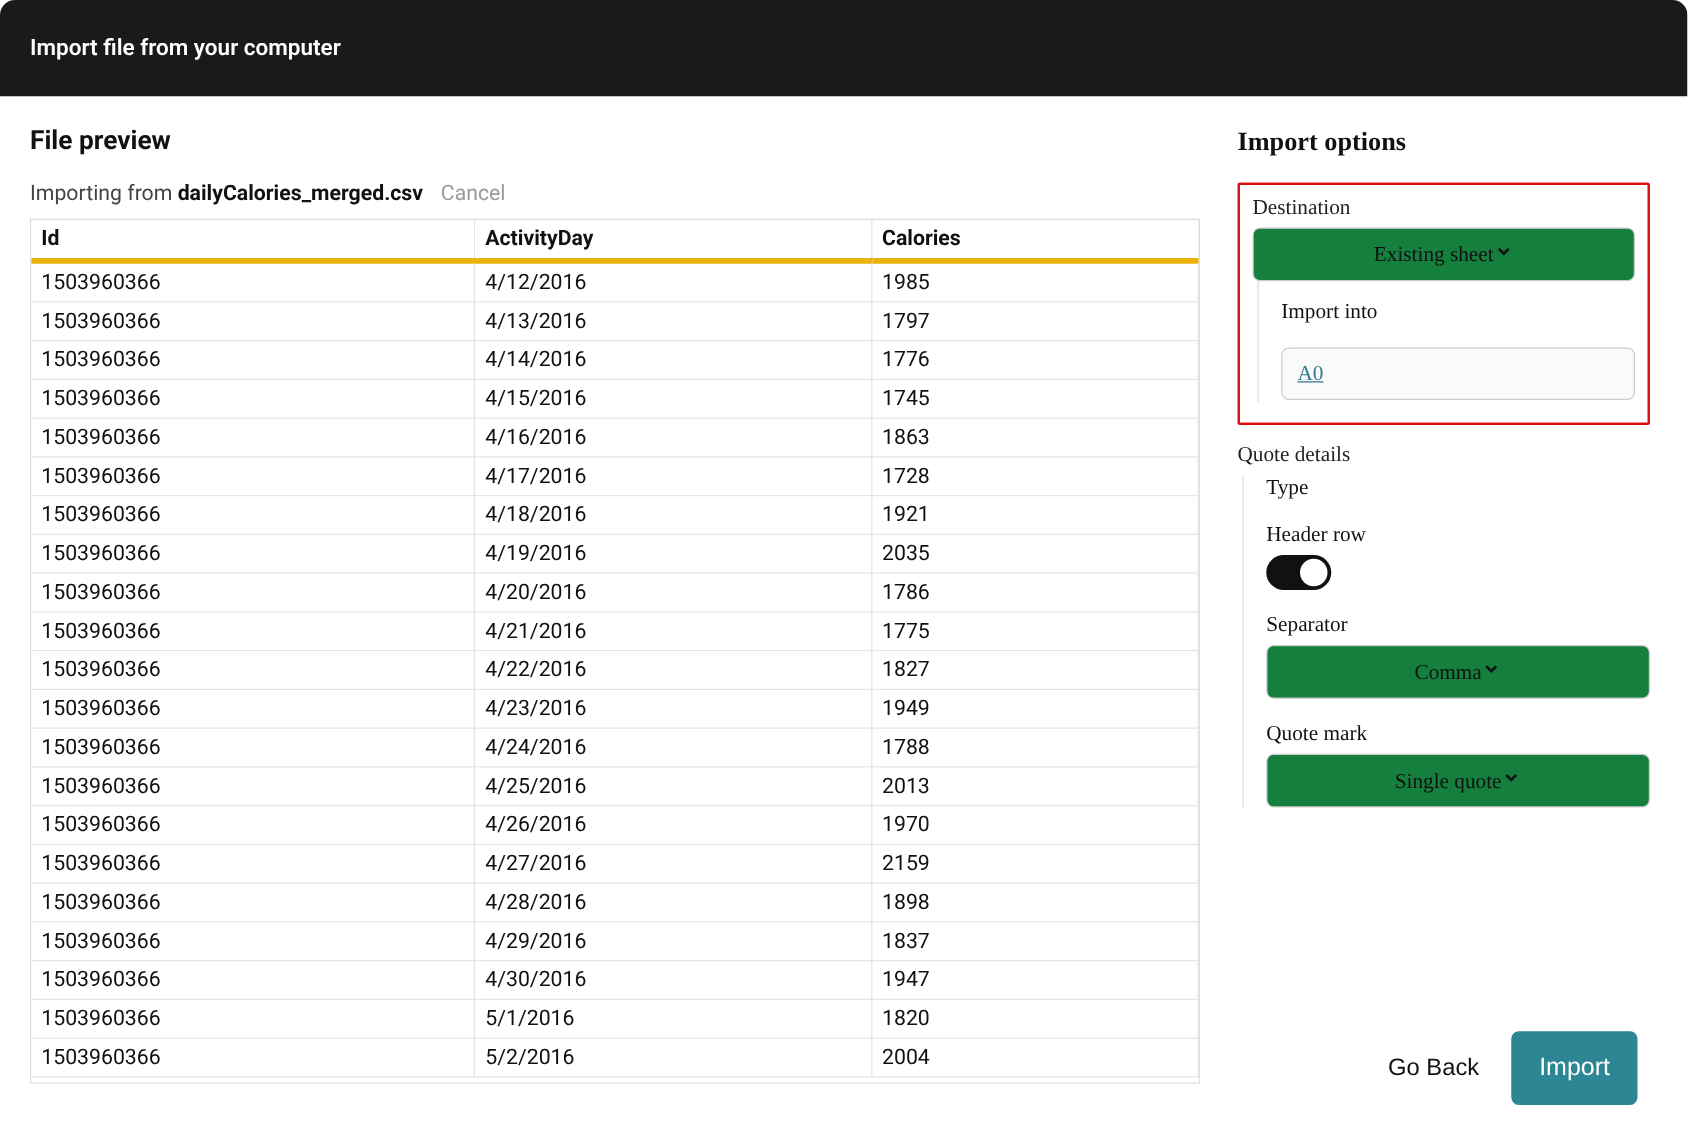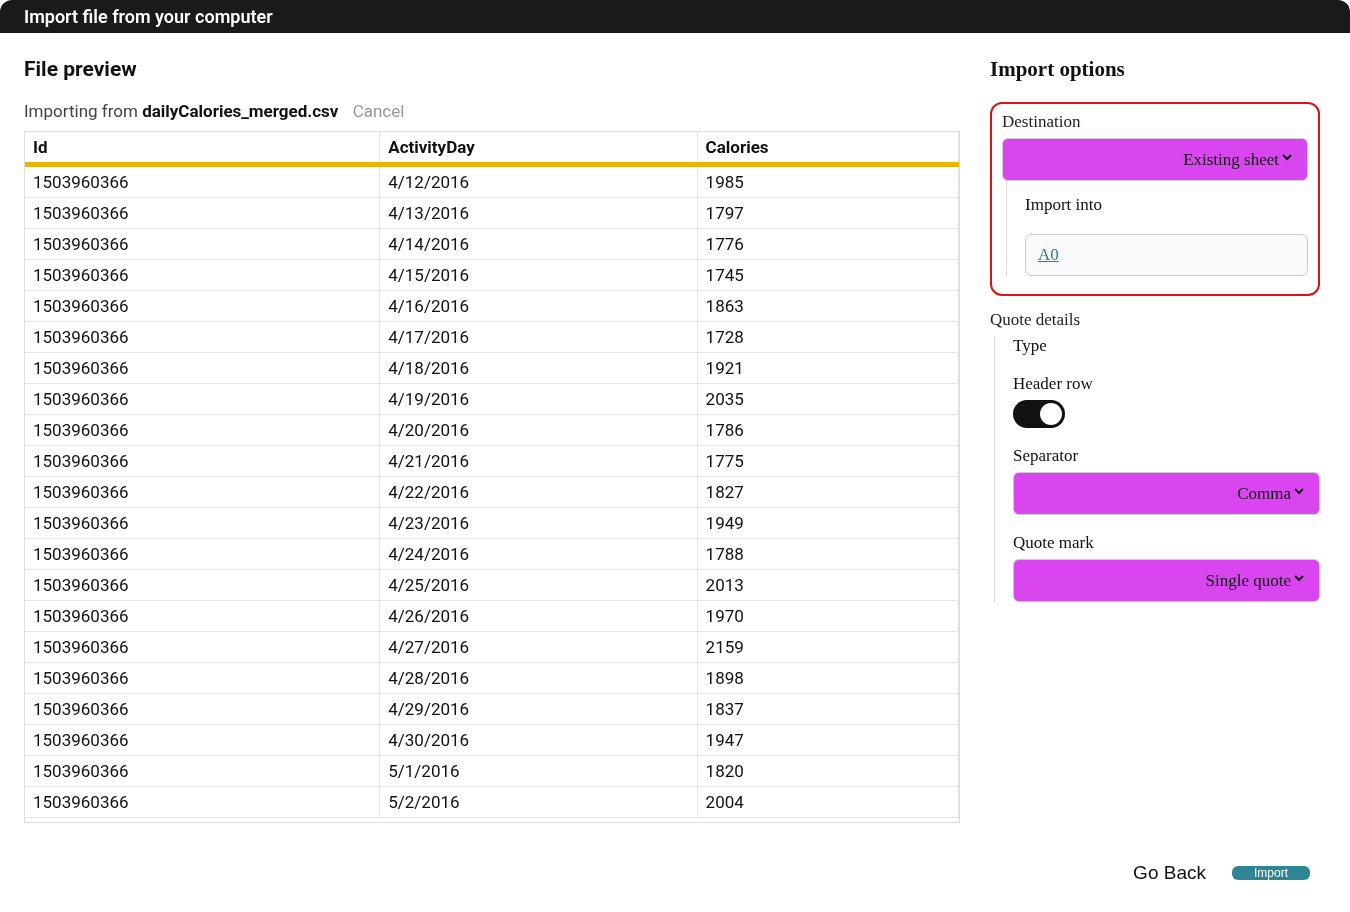--- a/index.html
+++ b/index.html
@@ -8,21 +8,21 @@
     background: #fff;
     width: 1350px;
     height: 912px;
     overflow: hidden;
     position: relative;
     color: #111;
   }
   .modal-header {
     background: #1a1a1a;
     color: #fff;
-    padding: 6px 24px;
+    padding: 28px 24px;
     border-radius: 12px 12px 0 0;
     font-size: 18px;
     font-weight: 600;
   }
   .content {
     display: flex;
     height: 768px;
   }
   .left-panel {
     flex: 1;
@@ -77,28 +77,28 @@
   th:nth-child(2), td:nth-child(2) { width: 34%; }
 
   
   .group-label {
     font-size: 17px;
     color: #222;
     margin-bottom: 6px;
   }
   .highlight-box {
     border: 2px solid #d11;
-    border-radius: 12px;
+    border-radius: 2px;
     padding: 8px 10px 16px 10px;
     margin-bottom: 14px;
   }
   .select-box {
-    display:flex; align-items:center; justify-content:flex-end;
+    display:flex; align-items:center; justify-content:center;
     border:1px solid #ccc; border-radius:6px;
-    padding:10px 12px; font-size:17px; background:#d946ef;
+    padding:10px 12px; font-size:17px; background:#15803d;
     margin-top:4px; cursor:pointer;
   }
   .sub-indent {
     border-left:1px solid #ddd;
     margin-left:4px;
     padding:14px 0 2px 18px;
   }
   .sub-label{ font-size:17px; margin-bottom:8px; }
   .cell-input {
     border:1px solid #ccc; border-radius:6px; background:#fafafa;
@@ -126,22 +126,22 @@
   .chevron-down-icon svg { width:16px; height:16px; }
   .footer {
     position:absolute; bottom:4px; left:0; right:0;
     display:flex; justify-content:flex-end; align-items:center;
     gap:26px; padding:24px 40px;
   }
   .btn-text{
     font-size:19px; background:none; border:none; cursor:pointer; color:#111;
   }
   .btn-primary{
-    font-size:12px; background:#2e8593; color:#fff; border:none;
-    padding:0 22px; border-radius:6px; cursor:pointer;
+    font-size:20px; background:#2e8593; color:#fff; border:none;
+    padding:18px 22px; border-radius:6px; cursor:pointer;
   }
 </style>
 </head>
 <body>
 
 <div class="modal-header">
   <span>Import file from your computer</span>
 </div>
 
 <div class="content">

